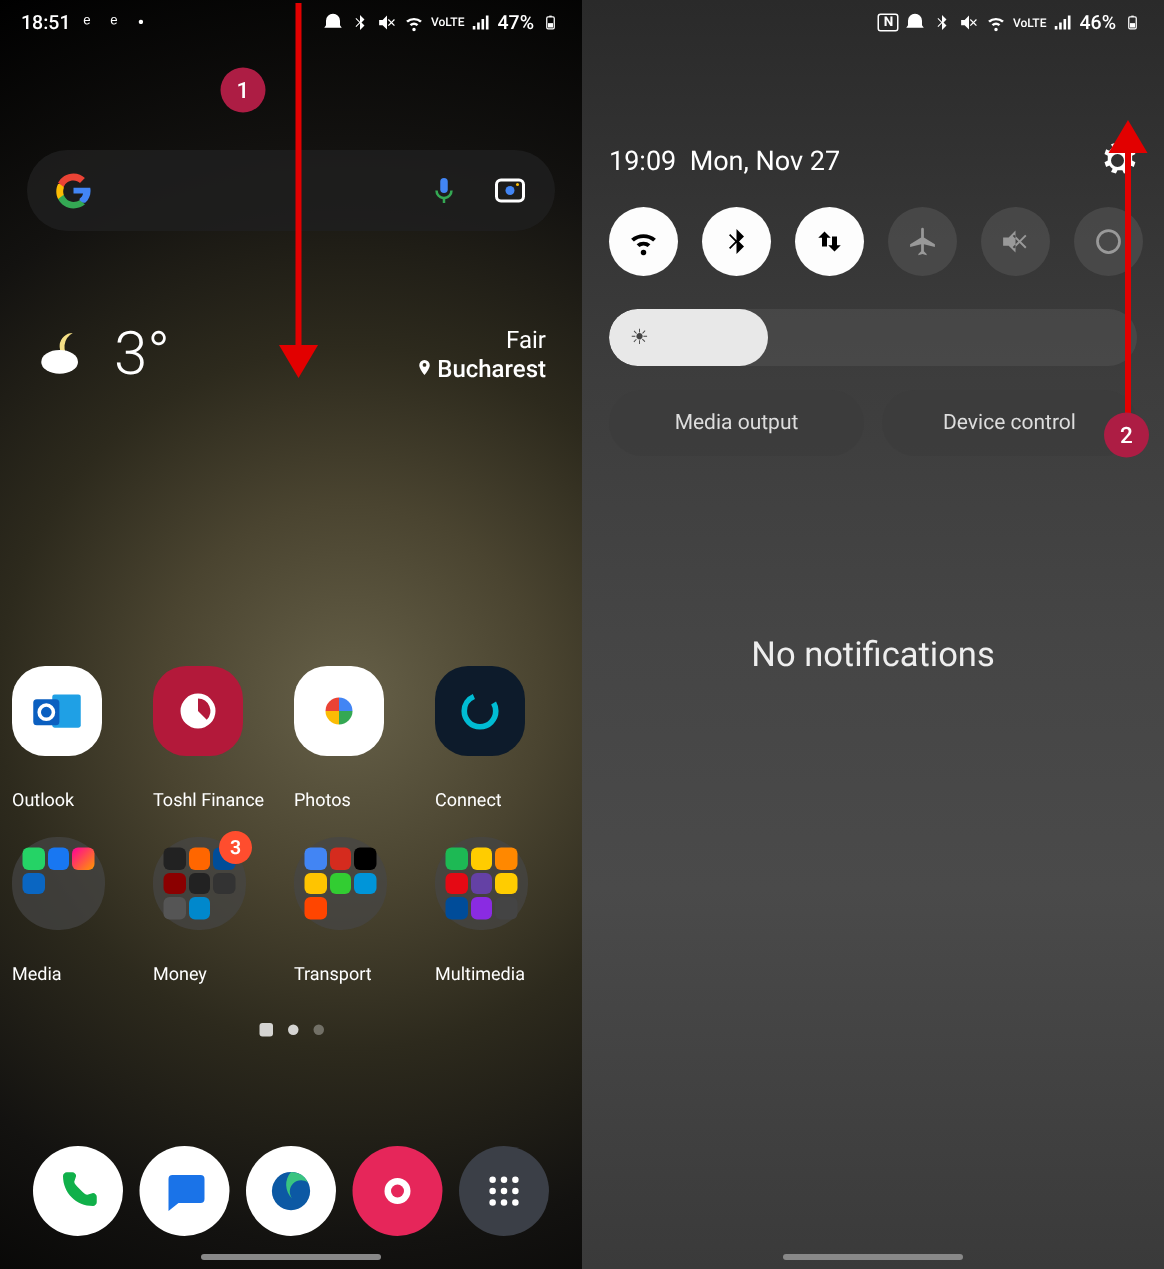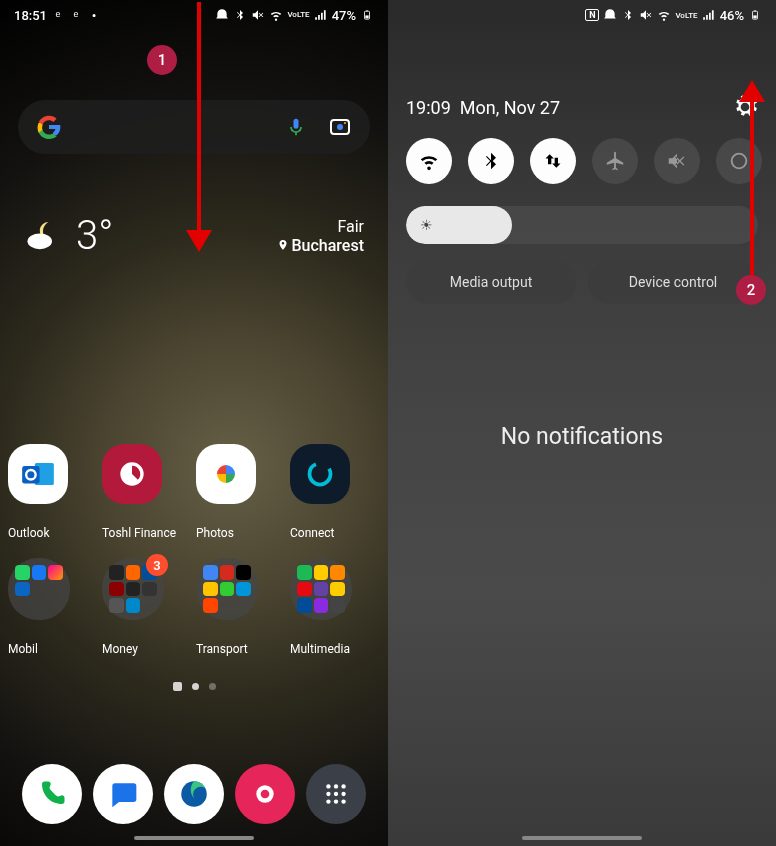--- a/index.html
+++ b/index.html
@@ -269,21 +269,21 @@
             <span style="background:#1877f2"></span>
             <span style="background:linear-gradient(135deg,#f09,#f90)"></span>
         <span style="background:#0a66c2"></span>
             <span></span>
             <span></span>
             <span></span>
             <span></span>
             <span></span>
       </div>
         </div>
-      <span class="app-label">Mobil</span>
+      <span class="app-label">Media</span>
     </div>
     <div class="app">
       <div class="tile folder">
         <div class="folder-grid">
           <span style="background:#222"></span>
             <span style="background:#ff6600"></span>
             <span style="background:#004d99"></span>
           <span style="background:#8b0000"></span>
             <span style="background:#222"></span>
             <span style="background:#333"></span>

